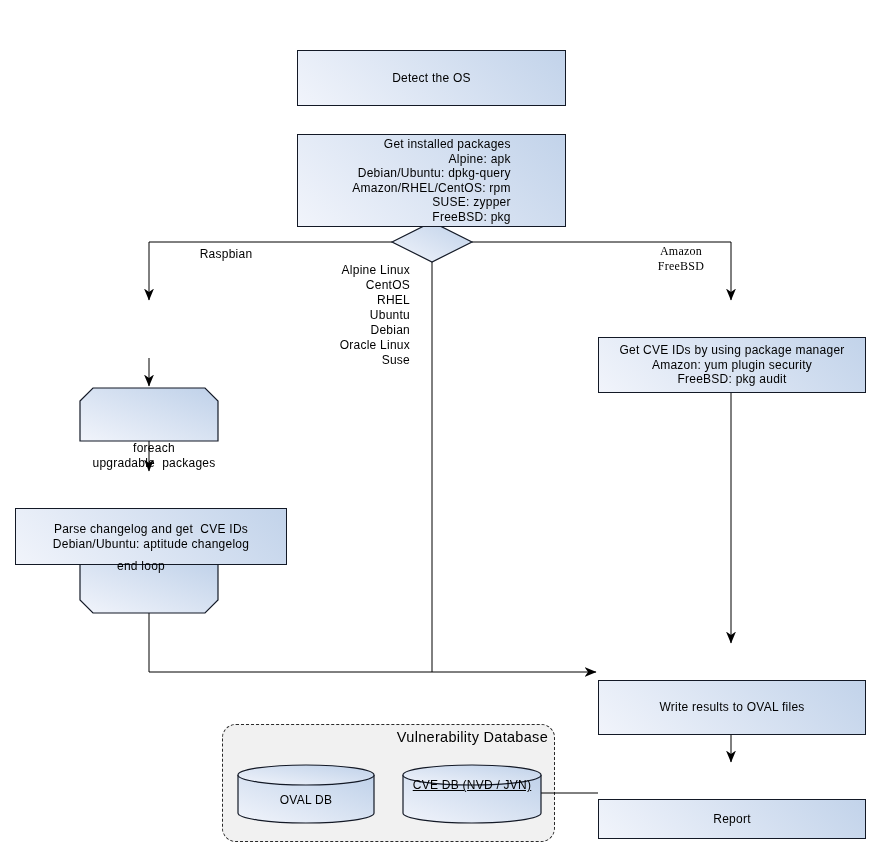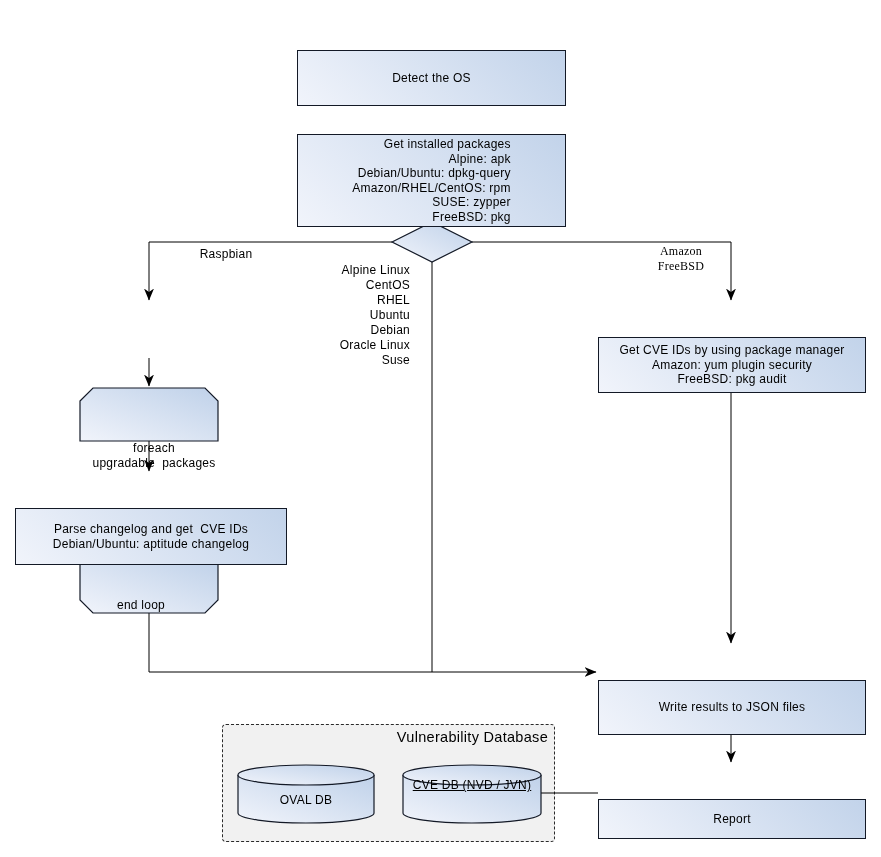--- a/index.html
+++ b/index.html
@@ -3,21 +3,21 @@
 <meta charset="utf-8">
 <style>
   html,body{margin:0;padding:0;background:#ffffff;}
   .canvas{
     position:relative;width:881px;height:857px;background:#ffffff;
     font-family:"Liberation Sans",sans-serif;color:#000;overflow:hidden;
   }
   .edges{position:absolute;left:0;top:0;z-index:1;}
   .cluster{
     position:absolute;left:222px;top:724px;width:333px;height:118px;
-    background:#f1f1f1;border:1px dashed #2a2a2a;border-radius:4px;
+    background:#f1f1f1;border:1px dashed #2a2a2a;border-radius:14px;
     box-sizing:border-box;z-index:0;
   }
   .cluster-title{
     position:absolute;top:3px;right:6px;
     font-size:14.5px;line-height:18px;letter-spacing:.3px;white-space:pre;
   }
   .node{
     position:absolute;display:flex;align-items:center;justify-content:center;
     background:linear-gradient(45deg,#f1f4fb 0%,#c2d3ea 100%);
     border:1px solid #131926;box-sizing:border-box;z-index:2;
@@ -36,21 +36,21 @@
     letter-spacing:.25px;white-space:pre-wrap;
   }
   #n-detect{left:297px;top:15px;width:269px;height:56px;}
   #n-packages{left:297px;top:99px;width:269px;height:93px;}
   #n-check{left:15px;top:302px;width:272px;height:56px;}
   #n-parse{left:15px;top:473px;width:272px;height:57px;}
   #n-getcve{left:598px;top:302px;width:268px;height:56px;}
   #n-write{left:598px;top:645px;width:268px;height:55px;}
   #n-report{left:598px;top:764px;width:268px;height:40px;}
   #o-foreach{left:80px;top:412px;width:148px;height:53px;margin-top:17px;}
-  #o-endloop{left:80px;top:579px;width:122px;height:53px;}
+  #o-endloop{left:80px;top:540px;width:122px;height:53px;}
   #o-ovaldb{left:238px;top:765px;width:136px;height:70px;}
   #o-cvedb{left:403px;top:765px;width:138px;height:41px;text-decoration:underline;}
   #l-raspbian{left:166px;top:247px;width:120px;text-align:center;}
   #l-oslist{left:300px;top:263px;width:110px;text-align:right;}
   #l-amazon{left:641px;top:244px;width:80px;text-align:center;font-family:Liberation Serif, serif;}
 </style>
 </head>
 <body>
 
 <div class="canvas">
@@ -119,21 +119,21 @@
 Debian/Ubuntu: aptitude changelog</span>
   </div>
 
   <div class="node" id="n-getcve">
     <span>Get CVE IDs by using package manager
 Amazon: yum plugin security
 FreeBSD: pkg audit</span>
   </div>
 
   <div class="node" id="n-write">
-    <span>Write results to JSON files</span>
+    <span>Write results to OVAL files</span>
   </div>
 
   <div class="node" id="n-report">
     <span>Report</span>
   </div>
 
   <div class="overlay" id="o-foreach">
     <span>foreach
 upgradable  packages</span>
   </div>

